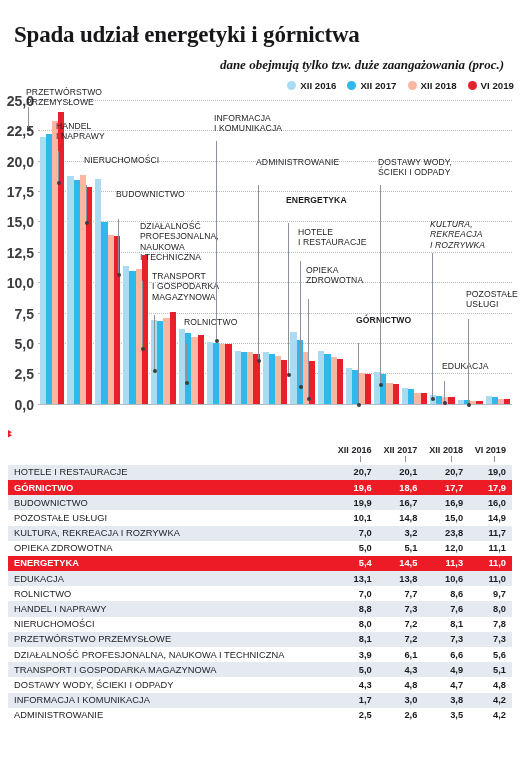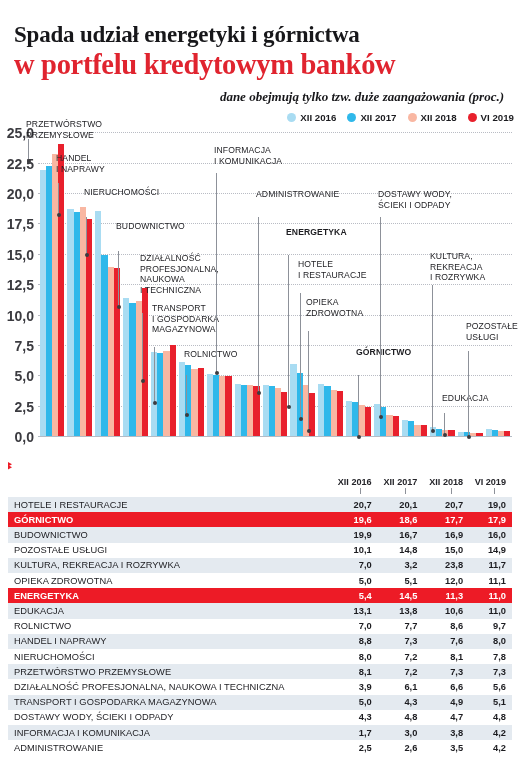--- a/index.html
+++ b/index.html
@@ -163,21 +163,20 @@
   table.data tr.hl td { color: #ffffff; }
   table.data tr.hl td.name { font-weight: bold; }
 </style>
 </head>
 <body>
 
 <div id="page">
 
   <div class="headline-wrap">
     <div class="headline-1">Spada udział energetyki i górnictwa</div>
-    <div class="headline-2">w portfelu kredytowym banków</div>
     <div class="subhead">dane obejmują tylko tzw. duże zaangażowania (proc.)</div>
   </div>
 
   <div class="legend" id="legend">
       <div class="legend-item">
         <span class="legend-dot" style="background: rgb(169, 220, 242);"></span>
         <span class="legend-label">XII 2016</span>
       </div>
       <div class="legend-item">
         <span class="legend-dot" style="background: rgb(47, 184, 234);"></span>
@@ -369,21 +368,21 @@
 I RESTAURACJE</div>
         <div class="leader" style="left: 296px; top: 168px; height: 126px;"></div>
         <div class="anno" style="left: 302px; top: 172px;">OPIEKA
 ZDROWOTNA</div>
         <div class="leader" style="left: 304px; top: 206px; height: 100px;"></div>
         <div class="anno bold" style="left: 352px; top: 222px;">GÓRNICTWO</div>
         <div class="leader" style="left: 354px; top: 250px; height: 62px;"></div>
         <div class="anno" style="left: 374px; top: 64px;">DOSTAWY WODY,
 ŚCIEKI I ODPADY</div>
         <div class="leader" style="left: 376px; top: 92px; height: 200px;"></div>
-        <div class="anno" style="left: 426px; top: 126px;">KULTURA,
+        <div class="anno" style="left: 426px; top: 126px; font-style: italic;">KULTURA,
 REKREACJA
 I ROZRYWKA</div>
         <div class="leader" style="left: 428px; top: 160px; height: 146px;"></div>
         <div class="anno" style="left: 438px; top: 268px;">EDUKACJA</div>
         <div class="leader" style="left: 440px; top: 288px; height: 22px;"></div>
         <div class="anno" style="left: 462px; top: 196px;">POZOSTAŁE
 USŁUGI</div>
         <div class="leader" style="left: 464px; top: 226px; height: 86px;"></div>
       </div>
   </div>

